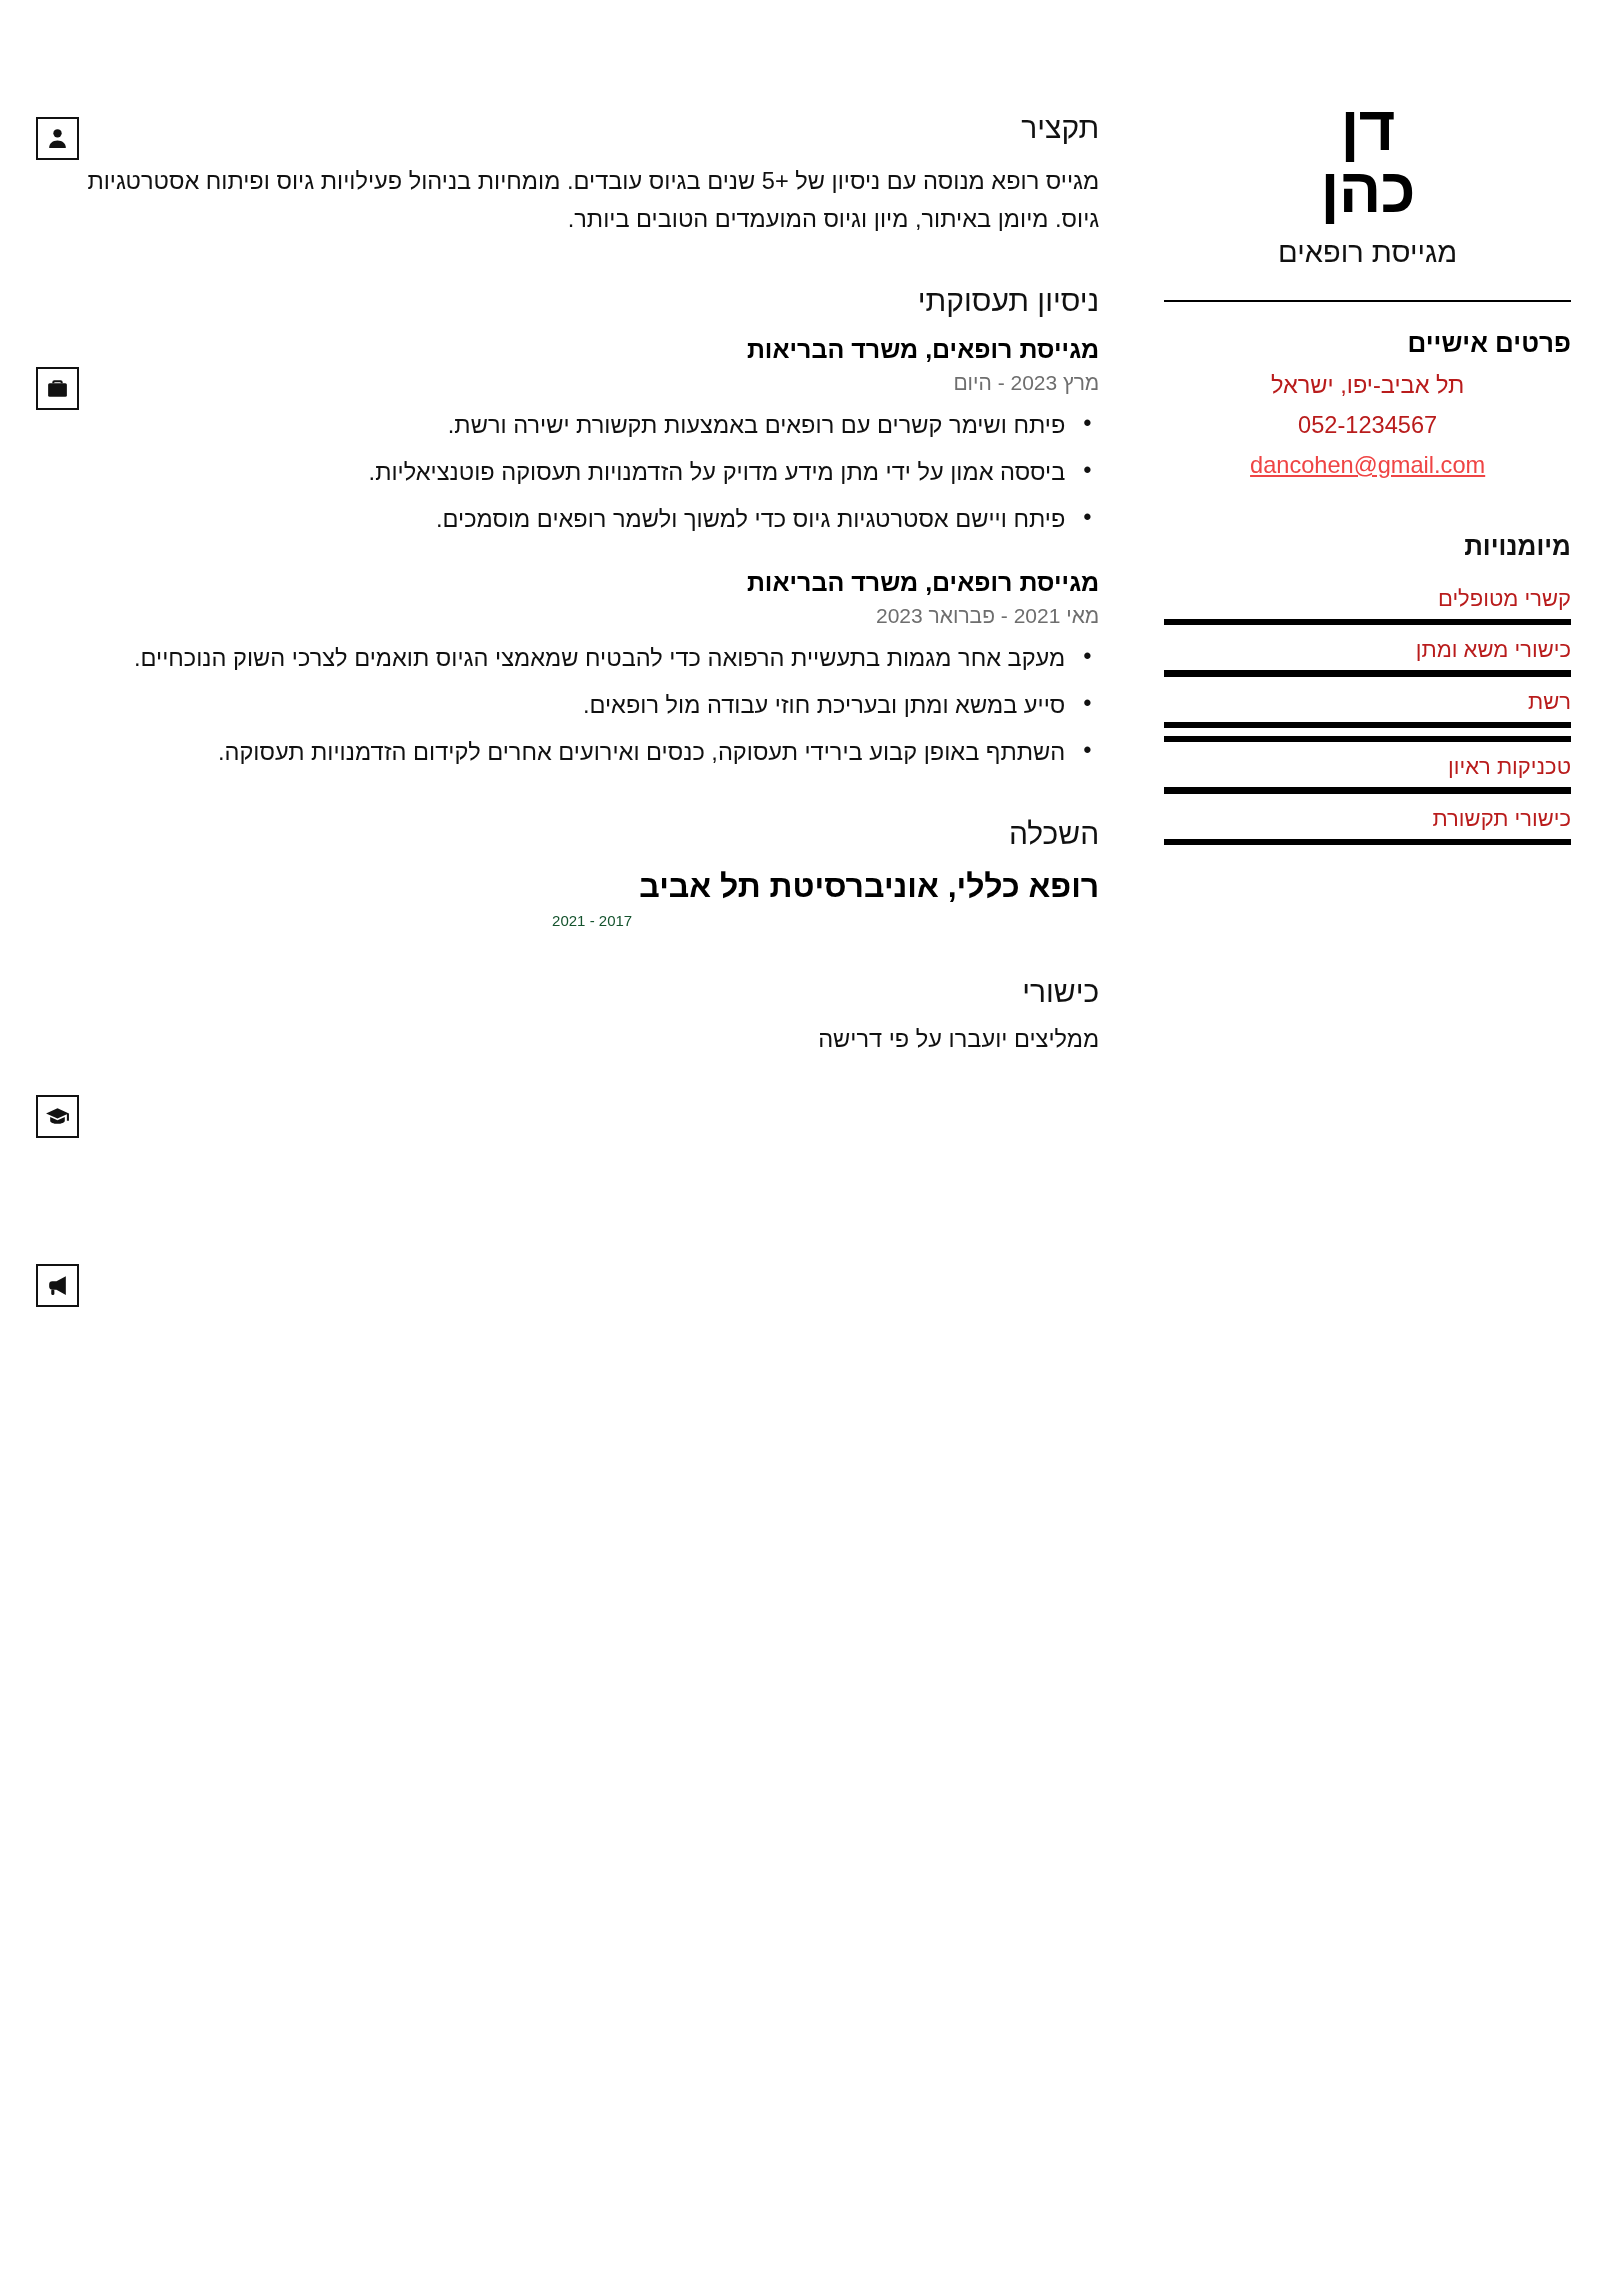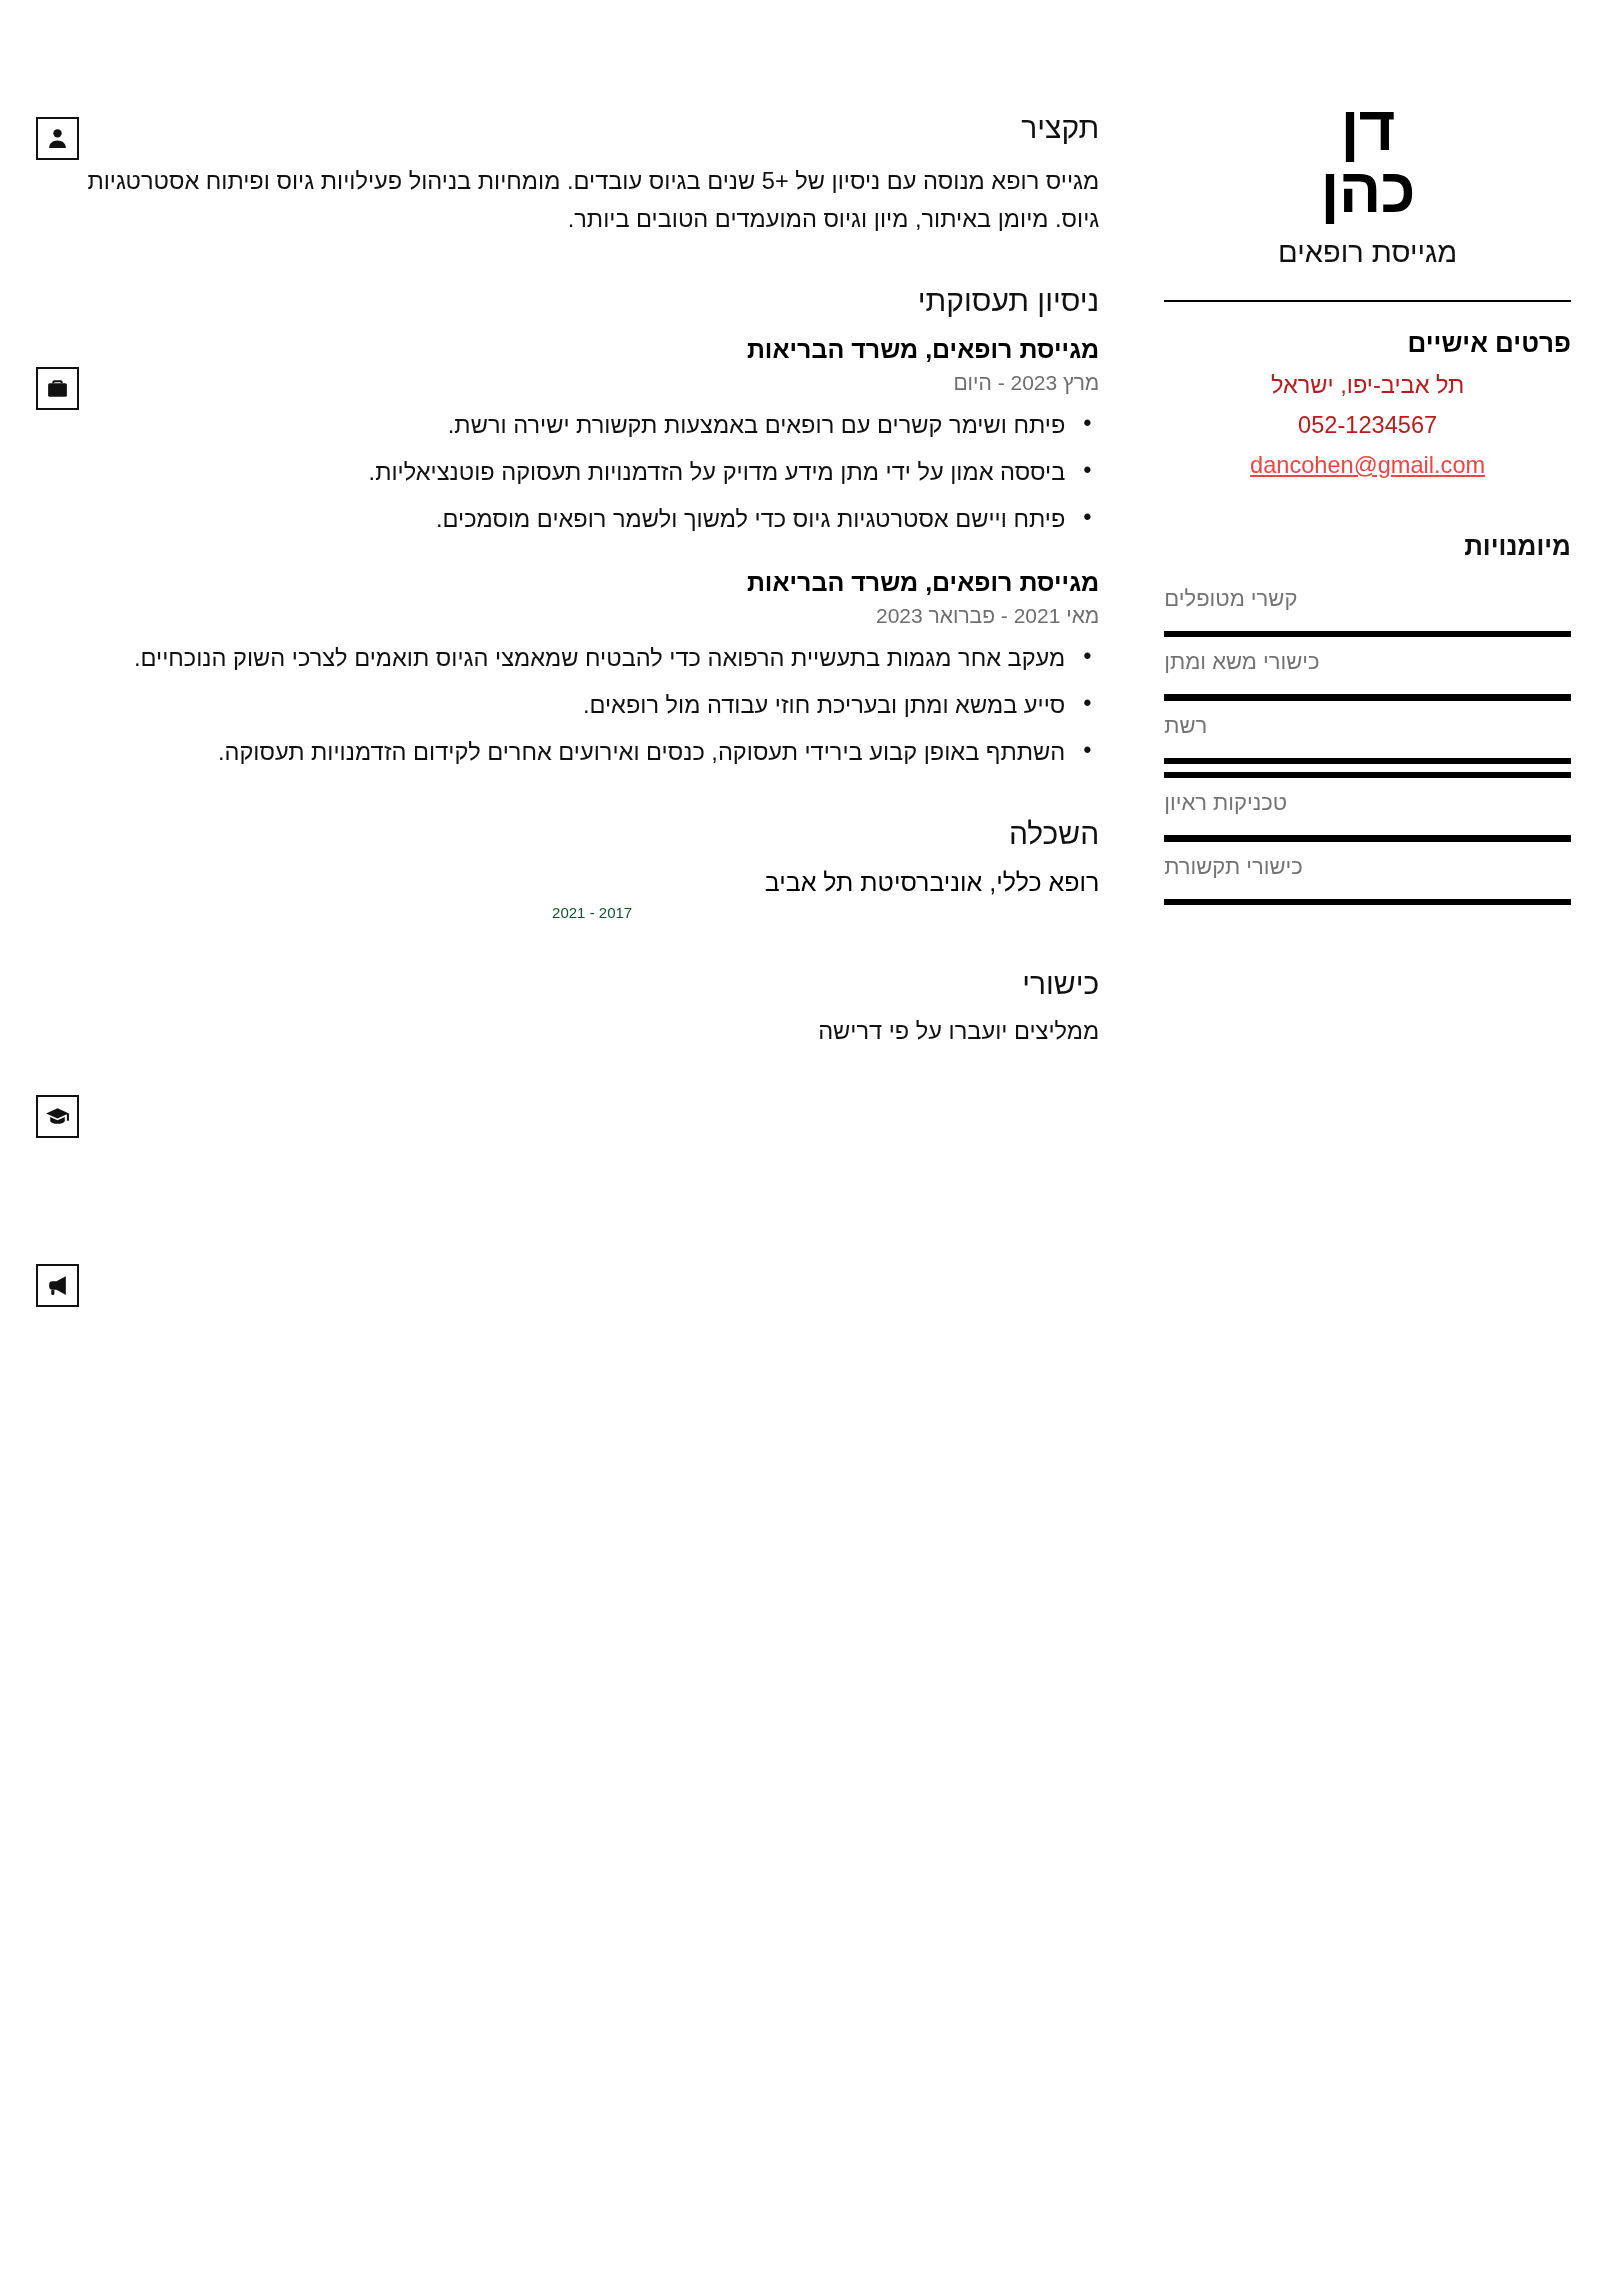--- a/index.html
+++ b/index.html
@@ -92,23 +92,23 @@
     font-size: 26px;
     font-weight: bold;
     margin: 46px 0 19.6px 0;
   }
   .skill {
     margin-bottom: 7.9px;
   }
   .skill-label {
     font-size: 22px;
     line-height: 1.5;
-    color: #737373;
-    text-align: left;
-    padding-bottom: 16px;
+    color: #b91c1c;
+    text-align: right;
+    padding-bottom: 4px;
   }
   .skill-bar {
     height: 6.5px;
     background: #000;
     width: 100%;
   }
 
   
   .main-heading {
     font-size: 30px;
@@ -152,22 +152,22 @@
   ul.bullets li::before {
     content: "\2022";
     position: absolute;
     right: 7.9px;
     top: -1.3px;
     font-size: 23.6px;
     line-height: 1.6;
     color: #111;
   }
   .edu-title {
-    font-size: 25px;
-    font-weight: normal;
+    font-size: 32px;
+    font-weight: bold;
     color: #000;
   }
   .edu-dates {
     font-size: 15px;
     color: #14532d;
     margin-top: 6.5px;
     text-align: center;
   }
   .refs-text {
     font-size: 23.6px;

